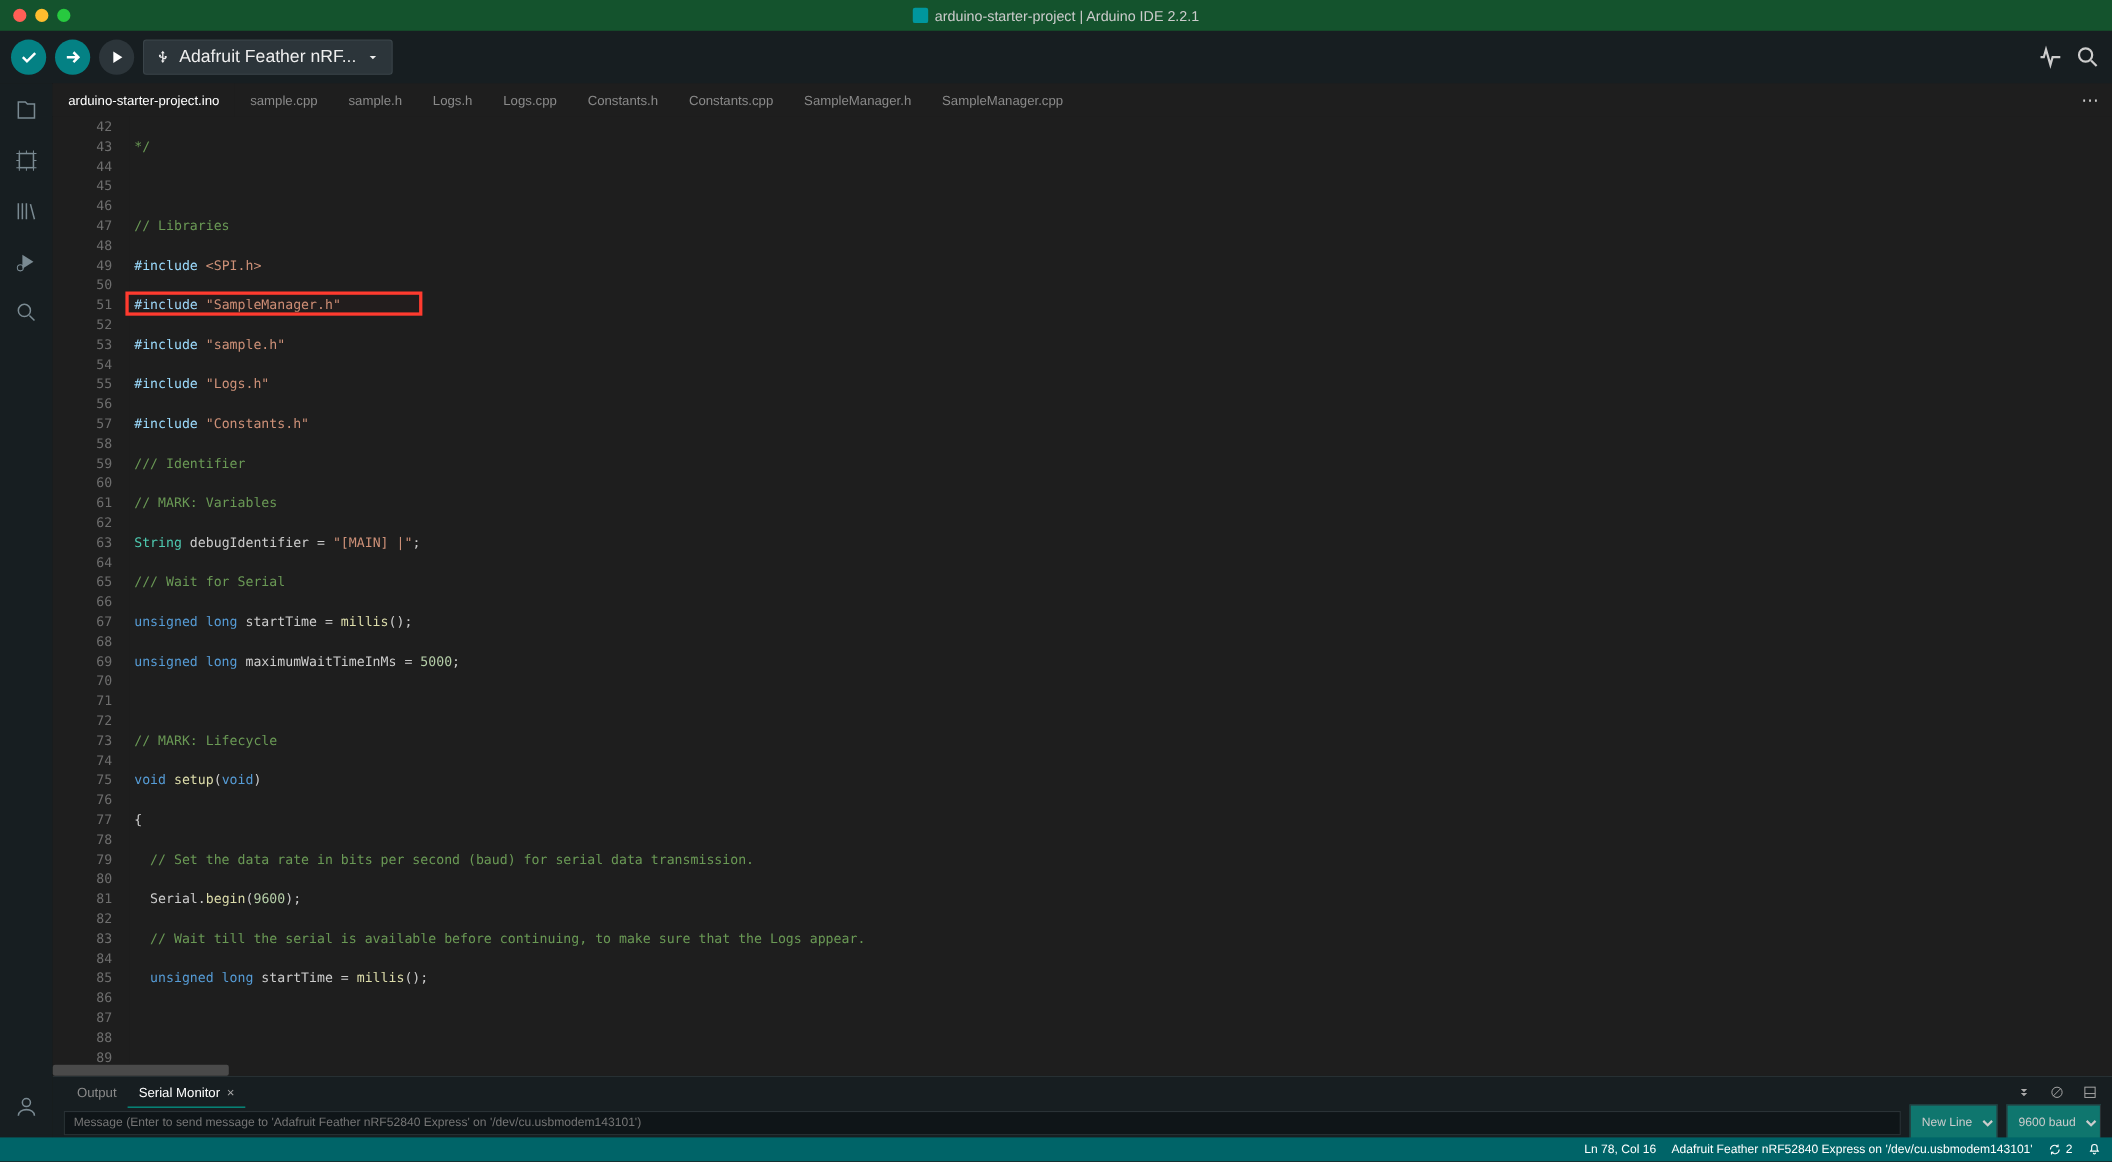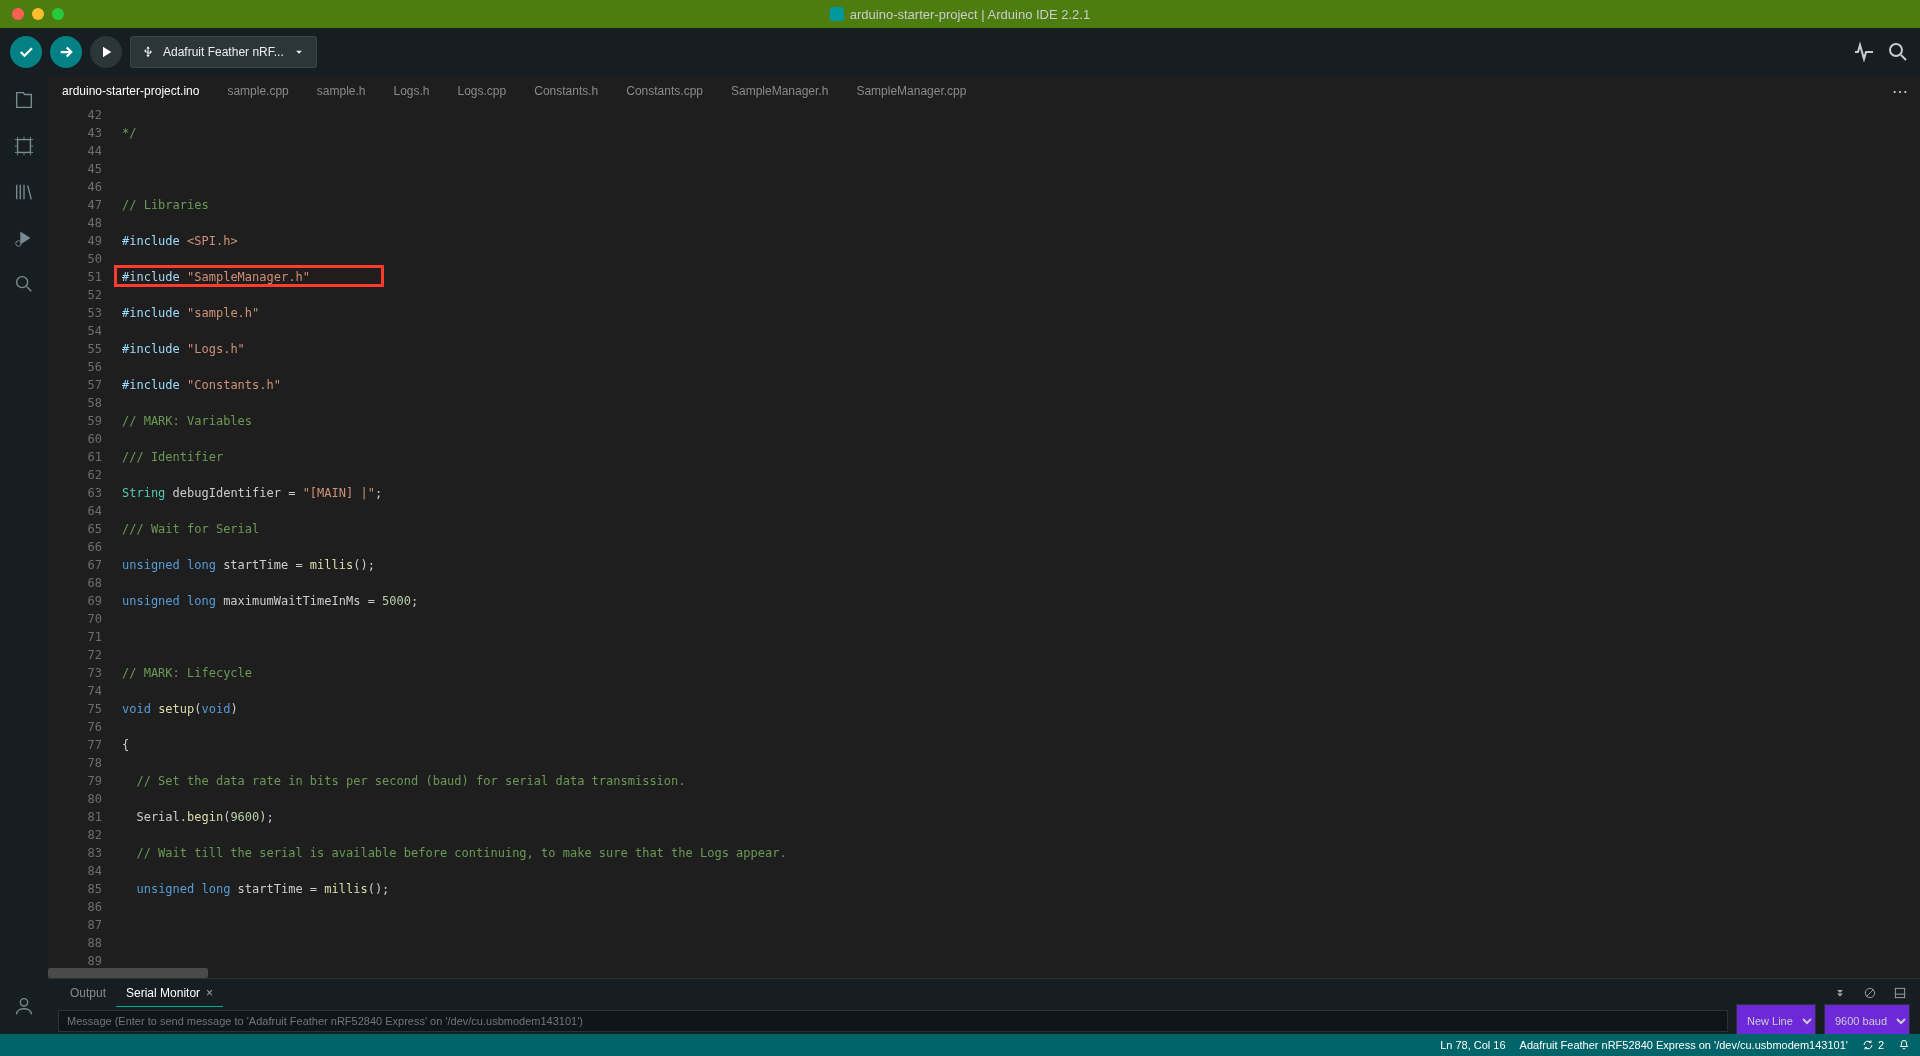--- a/index.html
+++ b/index.html
@@ -8,21 +8,21 @@
       background: #1e1e1e;
       color: #ccc;
       width: 1920px;
       height: 1056px;
       overflow: hidden;
       display: flex;
       flex-direction: column;
     }
     .titlebar {
       height: 28px;
-      background: #4d7c0f;
+      background: #14532d;
       display: flex;
       align-items: center;
       position: relative;
       flex-shrink: 0;
     }
     .traffic-lights {
       display: flex;
       gap: 8px;
       padding-left: 12px;
     }
@@ -73,21 +73,21 @@
     .tool-btn svg { width: 18px; height: 18px; }
     .board-selector {
       height: 32px;
       background: #2c353a;
       border-radius: 3px;
       display: flex;
       align-items: center;
       padding: 0 10px;
       gap: 8px;
       color: #eee;
-      font-size: 12px;
+      font-size: 16px;
       cursor: pointer;
       border: 1px solid #3a4449;
     }
     .board-selector svg { width: 14px; height: 14px; }
     .toolbar-right {
       margin-left: auto;
       display: flex;
       gap: 10px;
     }
     .toolbar-right-icon {
@@ -258,21 +258,21 @@
     .serial-msg {
       flex: 1;
       background: #0f1518;
       border: 1px solid #2a3236;
       height: 22px;
       color: #777;
       font-size: 11px;
       padding: 0 8px;
     }
     .serial-select {
-      background: #6d28d9;
+      background: #0f766e;
       border: 1px solid #2a3236;
       height: 34px;
       color: #ccc;
       font-size: 11px;
       padding: 0 6px;
     }
     .statusbar {
       height: 22px;
       background: #006468;
       display: flex;
@@ -469,22 +469,22 @@
         </div>
       <div class="code">
 <div class="code-line"><span class="tk-comment">*/</span></div>
 <div class="code-line"><span></span></div>
 <div class="code-line"><span class="tk-comment">// Libraries</span></div>
 <div class="code-line"><span class="tk-include">#include </span><span class="tk-string">&lt;SPI.h&gt;</span></div>
 <div class="code-line" style="position:relative"><div class="highlight-box hl1"></div><span class="tk-include">#include </span><span class="tk-string">"SampleManager.h"</span></div>
 <div class="code-line"><span class="tk-include">#include </span><span class="tk-string">"sample.h"</span></div>
 <div class="code-line"><span class="tk-include">#include </span><span class="tk-string">"Logs.h"</span></div>
 <div class="code-line"><span class="tk-include">#include </span><span class="tk-string">"Constants.h"</span></div>
+<div class="code-line"><span class="tk-comment">/// Identifier</span></div>
 <div class="code-line"><span class="tk-comment">// MARK: Variables</span></div>
-<div class="code-line"><span class="tk-comment">/// Identifier</span></div>
 <div class="code-line"><span class="tk-type">String</span><span> debugIdentifier = </span><span class="tk-string">"[MAIN] |"</span><span>;</span></div>
 <div class="code-line"><span class="tk-comment">/// Wait for Serial</span></div>
 <div class="code-line"><span class="tk-keyword">unsigned long</span><span> startTime = </span><span class="tk-func">millis</span><span>();</span></div>
 <div class="code-line"><span class="tk-keyword">unsigned long</span><span> maximumWaitTimeInMs = </span><span class="tk-number">5000</span><span>;</span></div>
 <div class="code-line"><span></span></div>
 <div class="code-line"><span class="tk-comment">// MARK: Lifecycle</span></div>
 <div class="code-line"><span class="tk-keyword">void</span><span> </span><span class="tk-func">setup</span><span>(</span><span class="tk-keyword">void</span><span>)</span></div>
 <div class="code-line"><span>{</span></div>
 <div class="code-line"><span class="tk-comment">  // Set the data rate in bits per second (baud) for serial data transmission.</span></div>
 <div class="code-line"><span>  Serial.</span><span class="tk-func">begin</span><span>(</span><span class="tk-number">9600</span><span>);</span></div>

